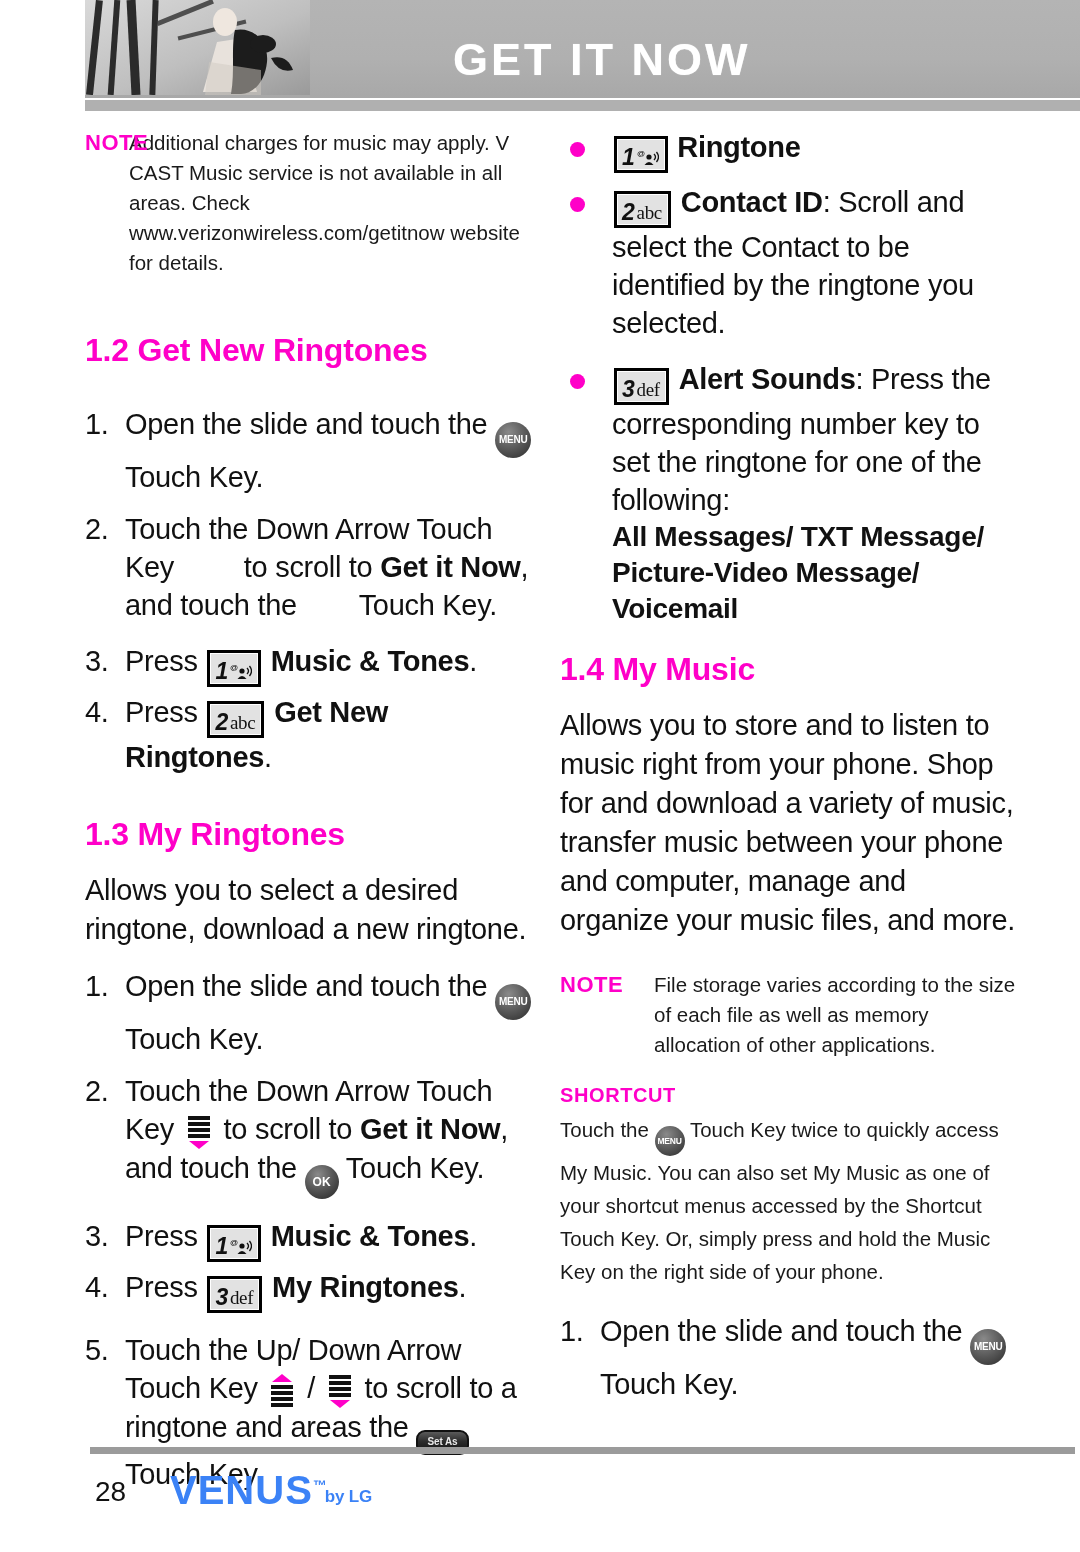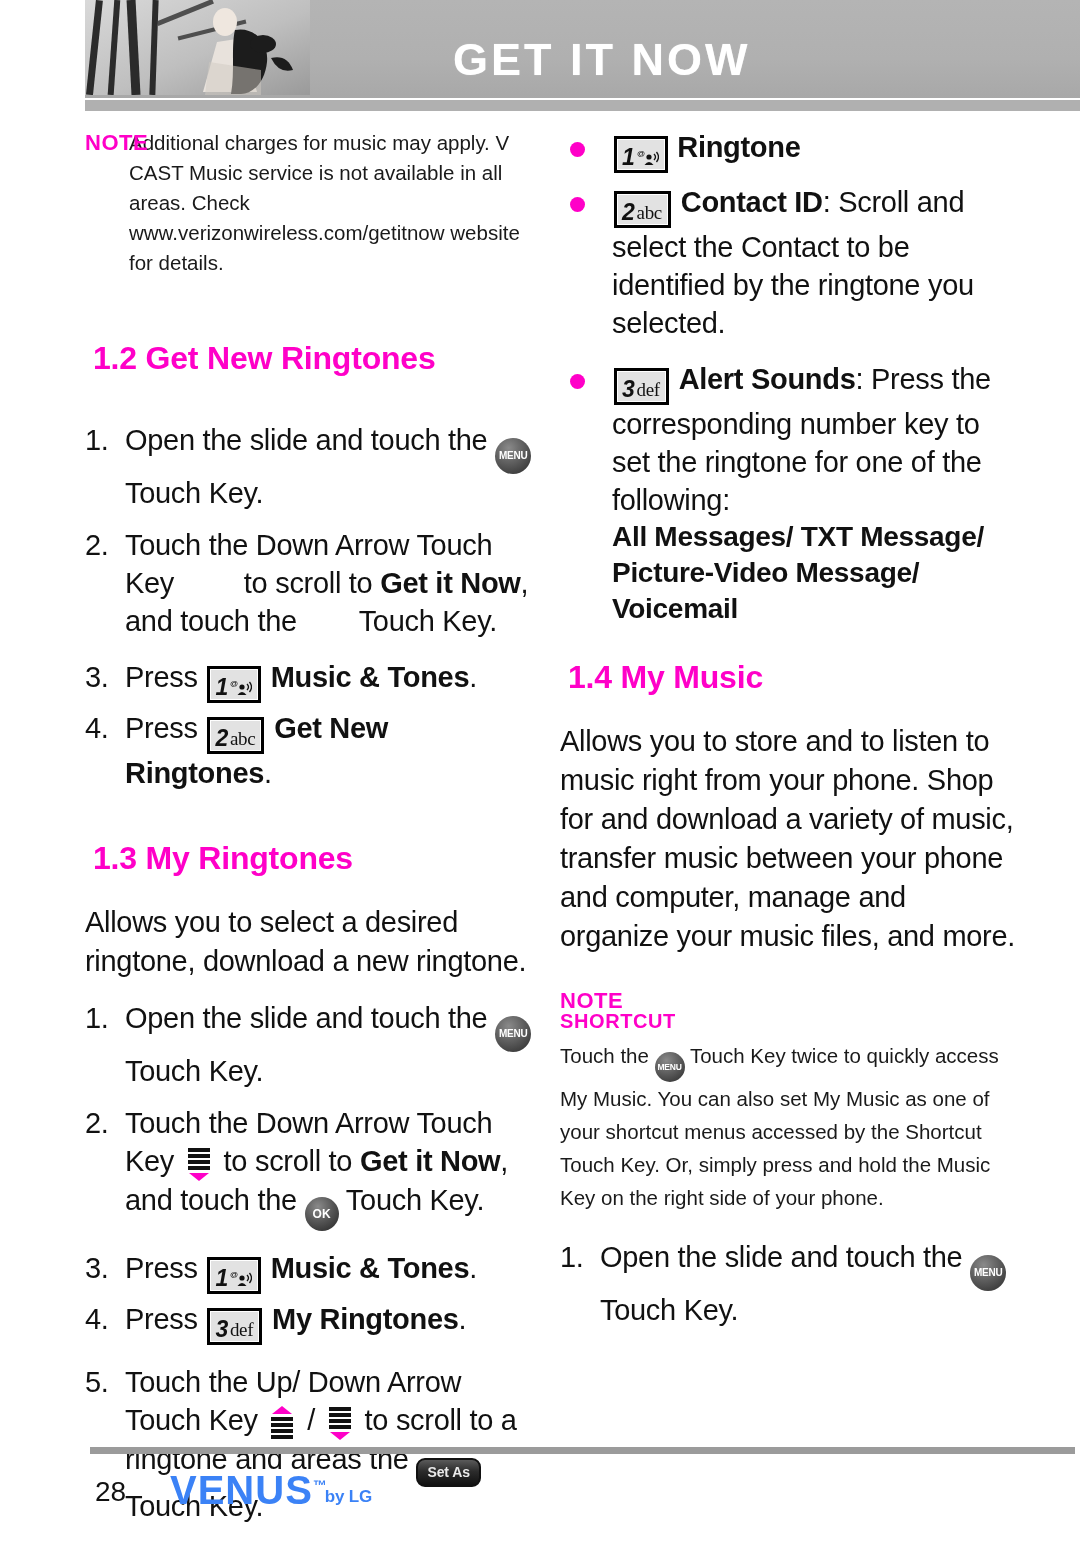--- a/index.html
+++ b/index.html
@@ -59,21 +59,21 @@
     margin-left:44px;
   }
   .note-right .note-body{ margin-left:94px; }
 
   
   .sec-head{
     color:#ff00c8;
     font-weight:bold;
     font-size:32px;
     letter-spacing:-.2px;
-    margin:8px;
+    margin:0;
     font-family:"Liberation Sans", sans-serif;
   }
 
   
   .para{
     font-size:29px;
     line-height:39px;
     letter-spacing:-.3px;
     color:#111;
     font-family:"Liberation Sans", sans-serif;
@@ -163,21 +163,21 @@
     background:radial-gradient(circle at 38% 28%, #8a8a8a 0%, #585858 45%, #232323 100%);
     color:#fff; font-size:12px; font-weight:bold;
     text-align:center; line-height:34px; letter-spacing:.2px;
   }
   .setas-btn{
     display:inline-block; vertical-align:-8px;
     padding:5px 9px 6px;
     border:2px solid #111;
     border-radius:9px;
     background:linear-gradient(to bottom,#5a5a5a 0%,#2c2c2c 45%,#111 100%);
-    color:#e9e9e9; font-size:14px; font-weight:bold;
+    color:#e9e9e9; font-size:10px; font-weight:bold;
     line-height:1; letter-spacing:-.1px;
   }
   .arrow-icon{
     display:inline-block;
     vertical-align:-10px;
     width:28px;
     margin:0 3px;
   }
   .arrow-icon svg{display:block;}
 
@@ -449,20 +449,21 @@
   <h2 class="sec-head">1.4 My Music</h2>
 
   <div class="sp18"></div>
 
   <div class="para">Allows you to store and to listen to music right from your phone. Shop for and download a variety of music, transfer music between your phone and computer, manage and organize your music files, and more.</div>
 
   <div class="sp30"></div>
 
   <div class="note note-right">
     <span class="note-label">NOTE</span>
+    <div class="note-body">File storage varies according to the size of each file as well as memory allocation of other applications.</div>
   </div>
 
   <div class="sp24"></div>
 
   <div class="shortcut-label">SHORTCUT</div>
   <div class="sp6"></div>
   <div class="shortcut-body">
     <span>Touch the</span>
     <span class="menu-btn sm">MENU</span>
     <span>Touch Key twice to quickly access My Music. You can also set My Music as one of your shortcut menus accessed by the Shortcut Touch Key. Or, simply press and hold the Music Key on the right side of your phone.</span>

